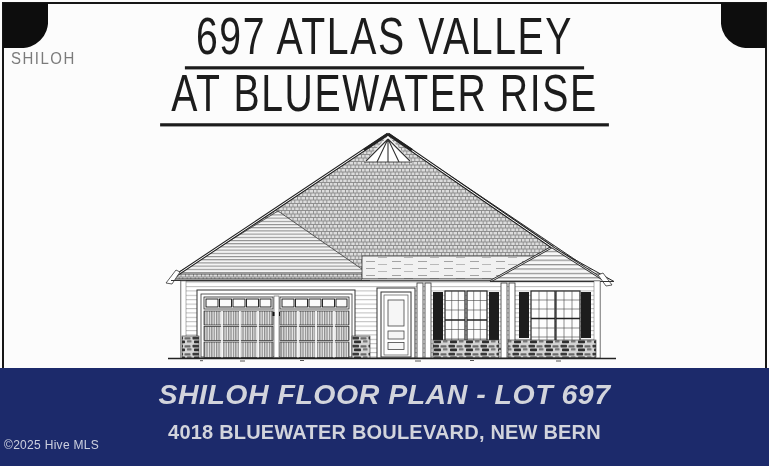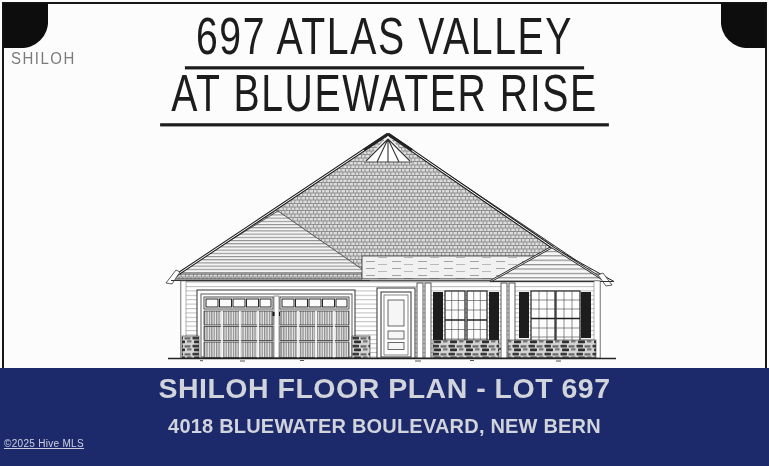--- a/index.html
+++ b/index.html
@@ -17,24 +17,24 @@
   
   .title-wrap{position:absolute;left:0;right:0;top:0;text-align:center;color:#1c1c1c;}
   .title-line{position:absolute;left:0;right:0;transform:scaleX(.8) scaleY(1.06);transform-origin:center top;}
   .title-line span{display:inline-block;font-size:49px;letter-spacing:2px;line-height:50px;
                    border-bottom:3px solid #1c1c1c;padding:0 14px 4px 14px;}
   .t1{top:9px;} .t2{top:66px;}
   
   .house{position:absolute;left:155px;top:128px;width:475px;height:244px;}
   
   .banner{position:absolute;left:0;top:368px;width:769px;height:98px;text-align:center;}
-  .banner .l1{padding-top:5px;font-size:28.5px;font-weight:bold;letter-spacing:.5px;line-height:30px;}
+  .banner .l1{padding-top:11px;font-size:28.5px;font-weight:bold;letter-spacing:.5px;line-height:30px;font-style:italic;}
   .banner .l2{padding-top:8px;font-size:20px;font-weight:bold;letter-spacing:.2px;line-height:30px;}
-  .watermark{position:absolute;left:4px;top:438px;font-size:10px;color:rgba(242,243,248,.82);
-             letter-spacing:.3px;z-index:5;text-decoration:underline;}
+  .watermark{position:absolute;left:4px;top:438px;font-size:12px;color:rgba(242,243,248,.82);
+             letter-spacing:.3px;z-index:5;}
 </style>
 </head>
 <body>
 
 <div id="stage">
 
   <div class="frame"></div>
 
   <svg class="corner tl" viewBox="0 0 44 44">
     <path d="M0 0H44V16A26 26 0 0 1 16 44H0Z" fill="#0d0d0d"></path>

